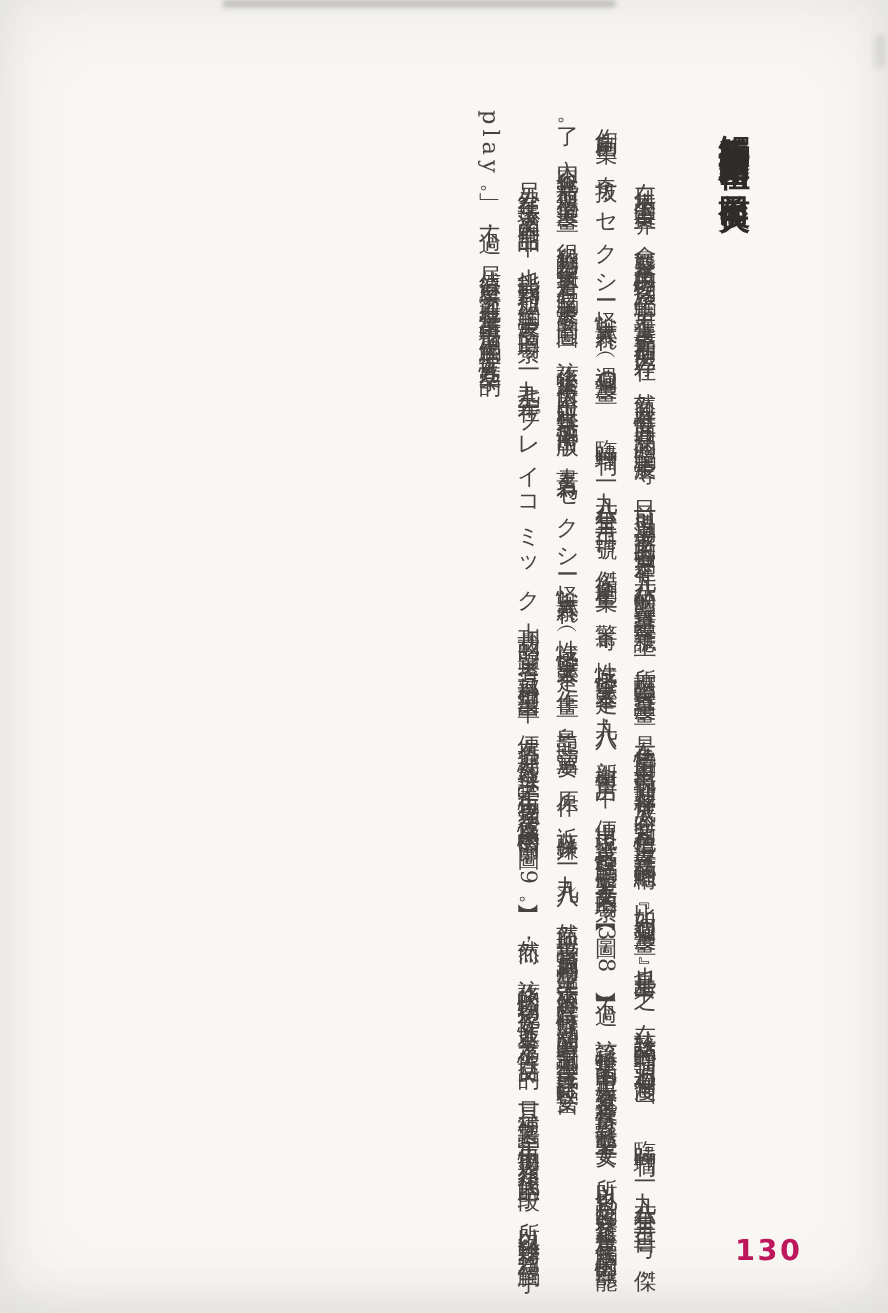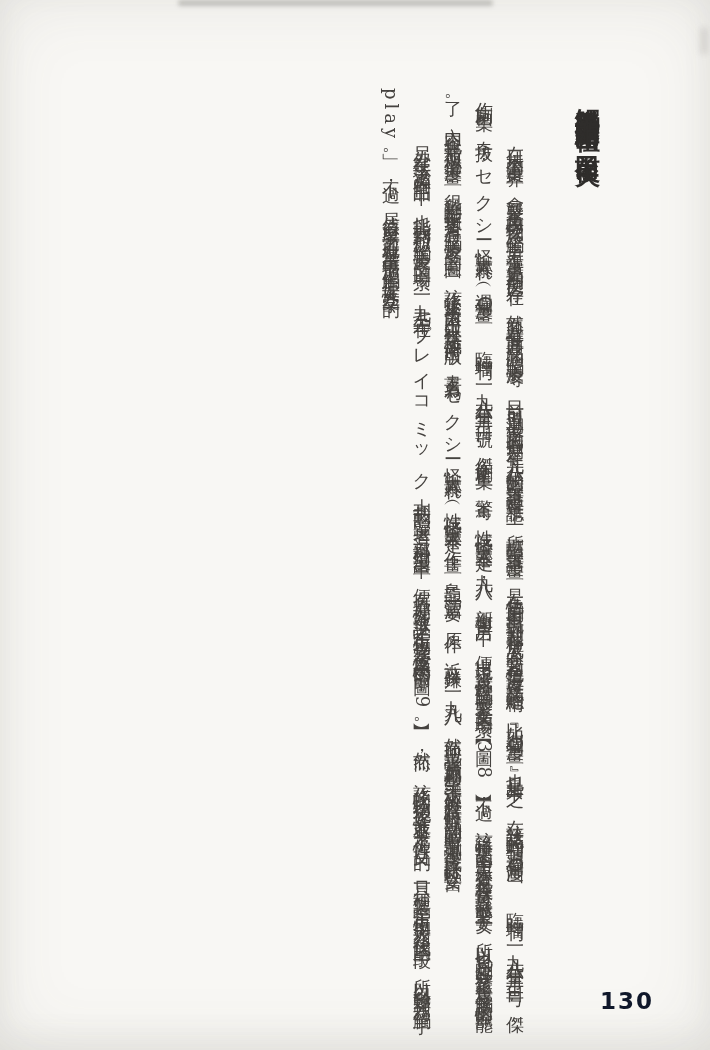--- a/index.html
+++ b/index.html
@@ -57,27 +57,27 @@
     margin: 0;
     font-size: 18px;
     line-height: 31px;
     letter-spacing: 4px;
     text-indent: 44px;
     text-align: justify;
     color: #45423f;
   }
   .page-number {
     position: absolute;
-    right: 56px;
+    right: 68px;
     bottom: 36px;
     font-family: "DejaVu Sans", sans-serif;
     font-weight: 700;
     font-size: 23px;
     letter-spacing: 2px;
-    color: #0f172a;
+    color: #be185d;
     text-align: center;
   }
 </style>
 </head>
 <body>
 
 <div class="page">
 
   <div class="scan-artifact-top"></div>
   <div class="scan-smudge"></div>

